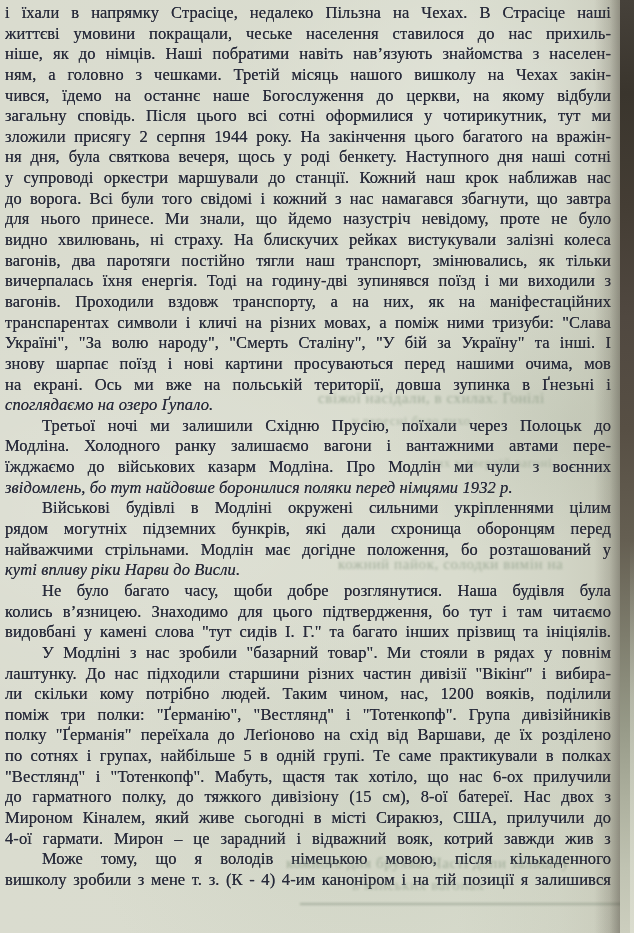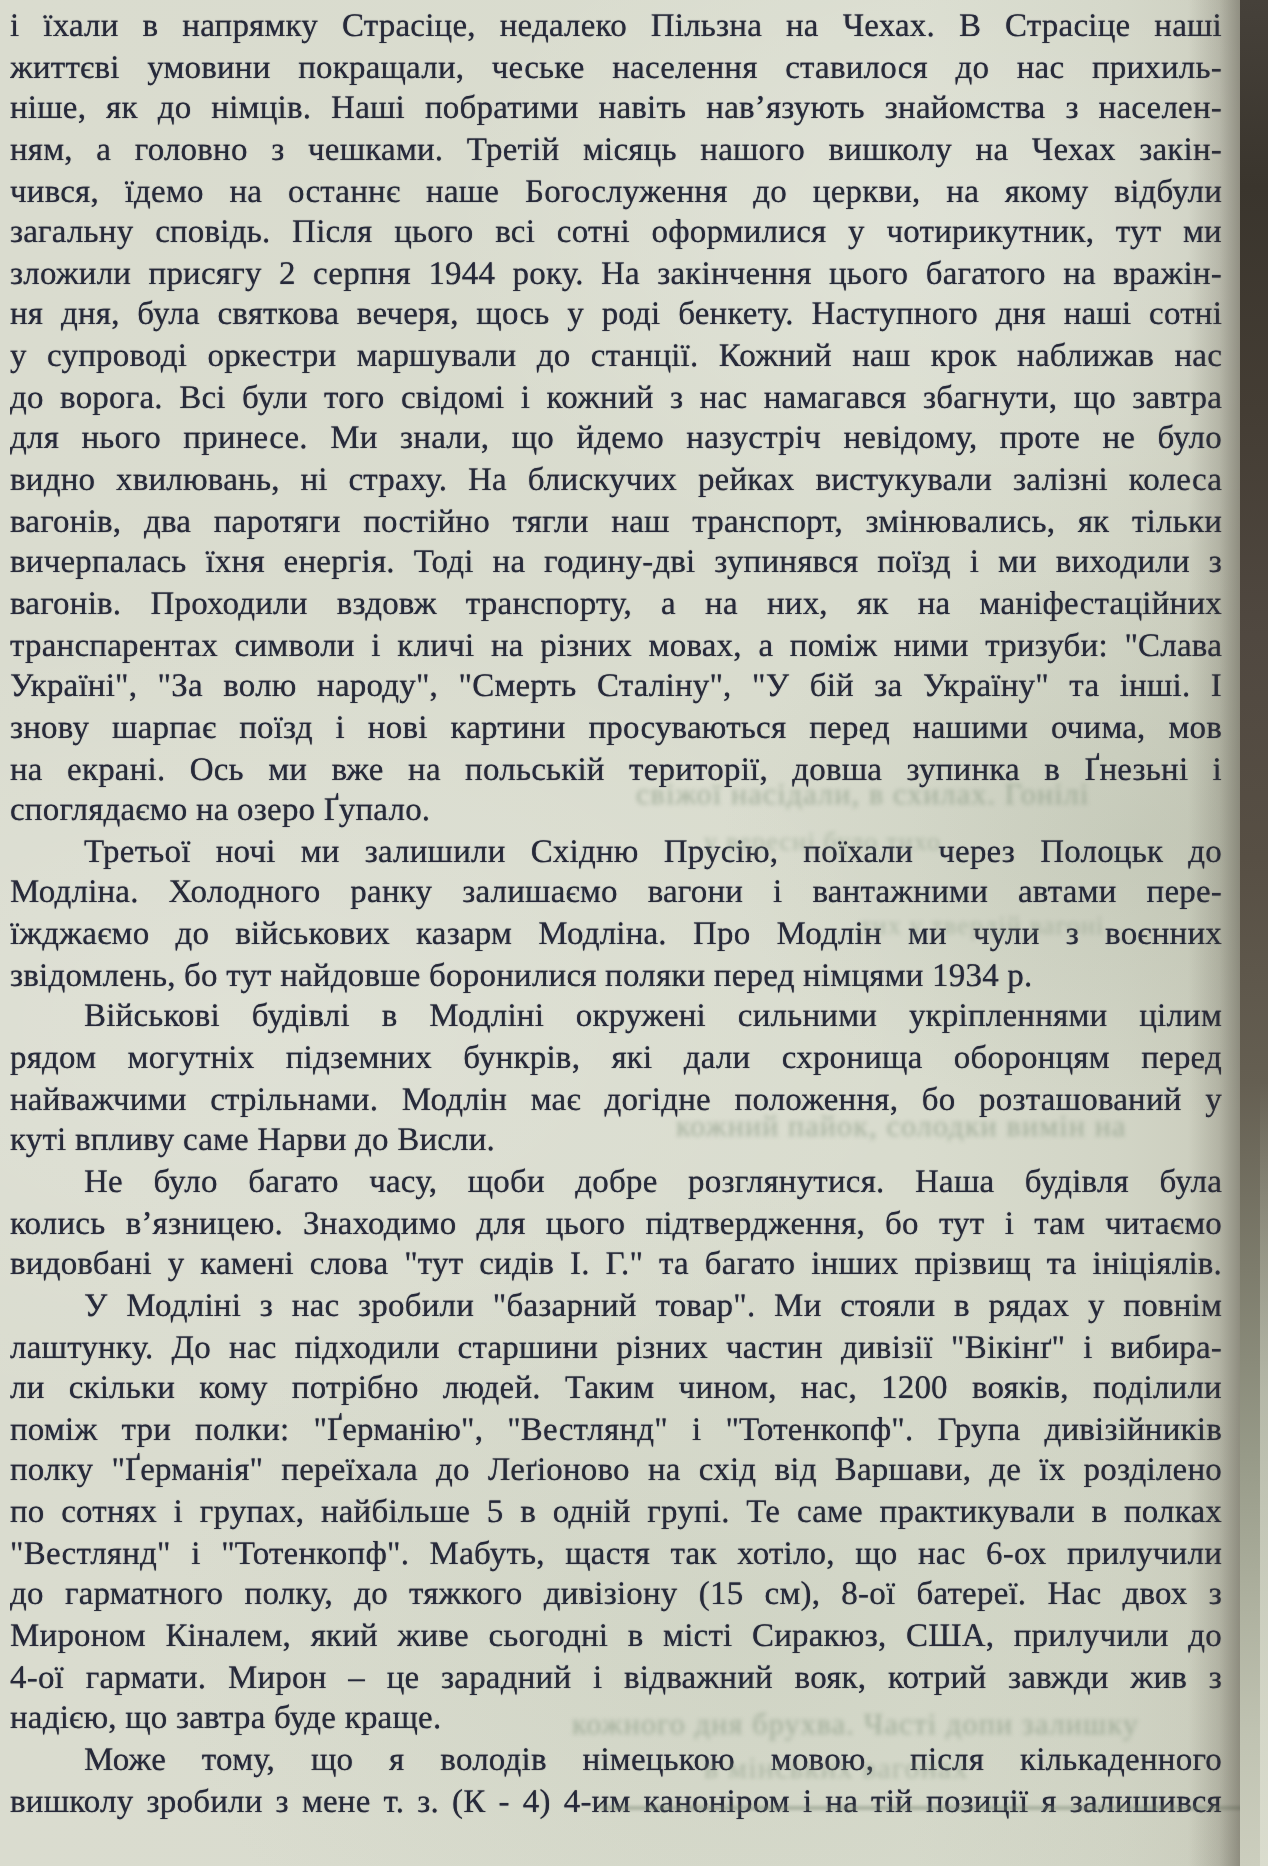--- a/index.html
+++ b/index.html
@@ -65,20 +65,21 @@
   .para { margin: 0; padding: 0; }
   .para .line {
     height: 20.65px;
     overflow: hidden;
     text-align: justify;
     text-align-last: justify;
     white-space: normal;
   }
   .para .line.last {
     text-align-last: left;
+    font-style: italic;
   }
   .para.indent .line:first-child {
     text-indent: 37px;
   }
   
   .bleed {
     position: absolute;
     color: rgba(130,148,126,0.62);
     font-size: 15px;
     filter: blur(1.1px);
@@ -126,45 +127,44 @@
         <div class="line">транспарентах символи і кличі на різних мовах, а поміж ними тризуби: "Слава</div>
         <div class="line">Україні", "За волю народу", "Смерть Сталіну", "У бій за Україну" та інші. І</div>
         <div class="line">знову шарпає поїзд і нові картини просуваються перед нашими очима, мов</div>
         <div class="line">на екрані. Ось ми вже на польській території, довша зупинка в Ґнезьні і</div>
         <div class="line last">споглядаємо на озеро Ґупало.</div>
       </div>
       <div class="para indent">
         <div class="line">Третьої ночі ми залишили Східню Прусію, поїхали через Полоцьк до</div>
         <div class="line">Модліна. Холодного ранку залишаємо вагони і вантажними автами пере-</div>
         <div class="line">їжджаємо до військових казарм Модліна. Про Модлін ми чули з воєнних</div>
-        <div class="line last">звідомлень, бо тут найдовше боронилися поляки перед німцями 1934 р.</div>
+        <div class="line last">звідомлень, бо тут найдовше боронилися поляки перед німцями 1932 р.</div>
       </div>
       <div class="para indent">
         <div class="line">Військові будівлі в Модліні окружені сильними укріпленнями цілим</div>
         <div class="line">рядом могутніх підземних бункрів, які дали схронища оборонцям перед</div>
         <div class="line">найважчими стрільнами. Модлін має догідне положення, бо розташований у</div>
-        <div class="line last">куті впливу саме Нарви до Висли.</div>
+        <div class="line last">куті впливу ріки Нарви до Висли.</div>
       </div>
       <div class="para indent">
         <div class="line">Не було багато часу, щоби добре розглянутися. Наша будівля була</div>
         <div class="line">колись в’язницею. Знаходимо для цього підтвердження, бо тут і там читаємо</div>
         <div class="line">видовбані у камені слова "тут сидів І. Г." та багато інших прізвищ та ініціялів.</div>
       </div>
       <div class="para indent">
         <div class="line">У Модліні з нас зробили "базарний товар". Ми стояли в рядах у повнім</div>
         <div class="line">лаштунку. До нас підходили старшини різних частин дивізії "Вікінґ" і вибира-</div>
         <div class="line">ли скільки кому потрібно людей. Таким чином, нас, 1200 вояків, поділили</div>
         <div class="line">поміж три полки: "Ґерманію", "Вестлянд" і "Тотенкопф". Група дивізійників</div>
         <div class="line">полку "Ґерманія" переїхала до Леґіоново на схід від Варшави, де їх розділено</div>
         <div class="line">по сотнях і групах, найбільше 5 в одній групі. Те саме практикували в полках</div>
         <div class="line">"Вестлянд" і "Тотенкопф". Мабуть, щастя так хотіло, що нас 6-ох прилучили</div>
         <div class="line">до гарматного полку, до тяжкого дивізіону (15 см), 8-ої батереї. Нас двох з</div>
         <div class="line">Мироном Кіналем, який живе сьогодні в місті Сиракюз, США, прилучили до</div>
         <div class="line">4-ої гармати. Мирон – це зарадний і відважний вояк, котрий завжди жив з</div>
-        <div class="line last">надією, що завтра буде краще.</div>
       </div>
       <div class="para indent">
         <div class="line">Може тому, що я володів німецькою мовою, після кількаденного</div>
         <div class="line">вишколу зробили з мене т. з. (К - 4) 4-им каноніром і на тій позиції я залишився</div>
       </div>
     </div>
 
   <div class="bleed bt0">свіжої насідали, в схилах. Гонілі</div>
   <div class="bleed bt1">у вересні було тихо</div>
   <div class="bleed bt2">тих у твердій вагоні</div>

